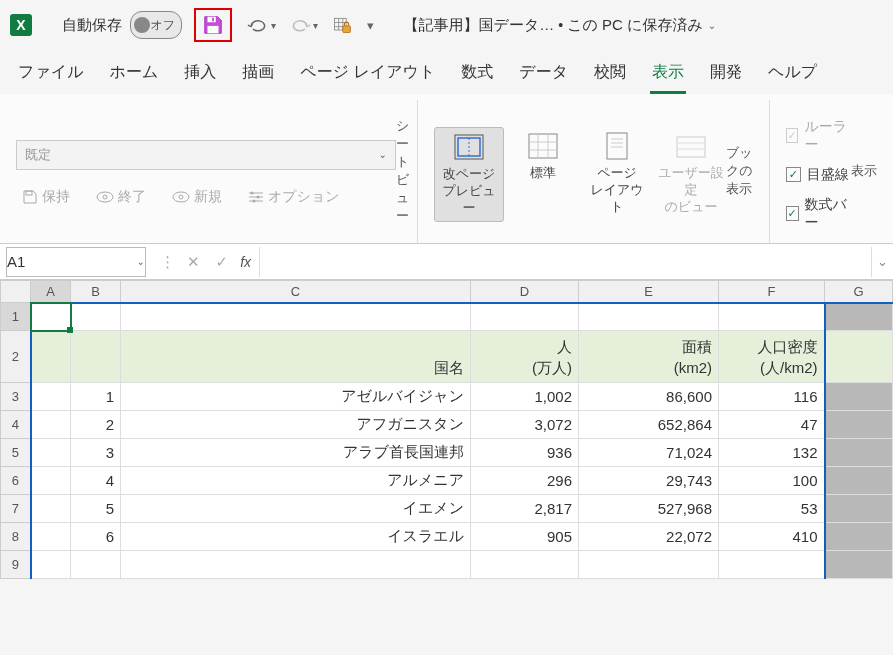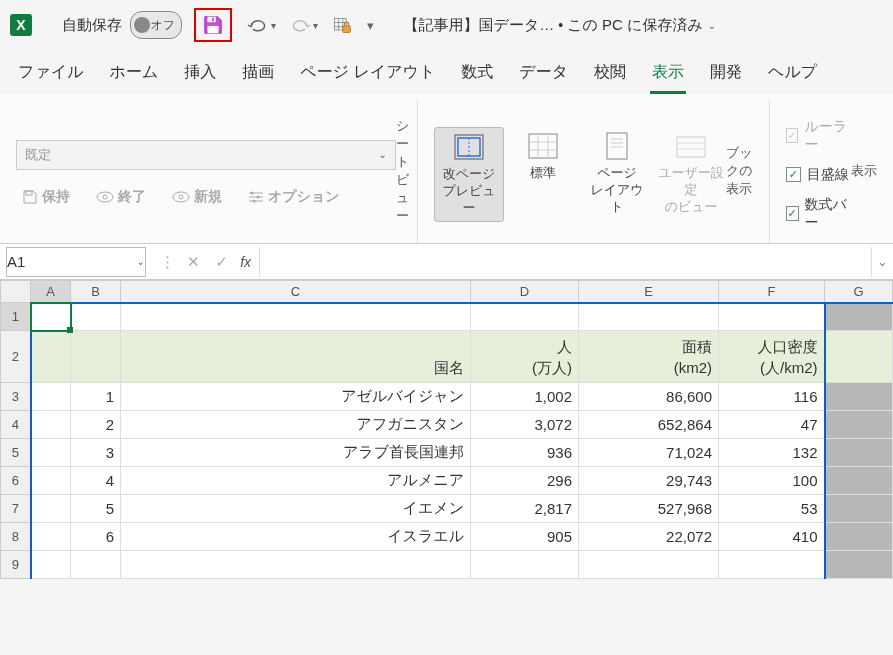--- a/index.html
+++ b/index.html
@@ -24,21 +24,21 @@
   .tab { padding: 4px 2px 8px 2px; cursor: pointer; }
   .tab.active { border-bottom: 3px solid #107c41; color: #107c41; font-weight: 500; }
   
   
   .ribbon { display: flex; background: #fbfbfb; border-bottom: 1px solid #ccc; padding: 6px 8px 0 8px; gap: 8px; height: 150px; }
   .ribbon-group { display: flex; flex-direction: row; align-items: center; padding: 0 8px; border-right: 1px solid #ddd; }
   .ribbon-group:last-child { border-right:none; }
   .group-body { flex: 1; display: flex; align-items: flex-start; gap: 4px; padding-top:6px;}
   .group-label { font-size: 13px; color: #555; padding: 6px 0 8px 0; }
   .sheet-view-select { width: 380px; height: 30px; border: 1px solid #ccc; background: #f3f3f3; color: #999; padding: 0 8px; display:flex; align-items:center; justify-content:space-between;}
-  .sv-btn { color: #aaa; display:flex; align-items:center; gap:4px; font-size:14px; padding: 4px 6px; font-weight: bold;}
+  .sv-btn { color: #aaa; display:flex; align-items:center; gap:4px; font-size:14px; padding: 4px 6px;}
   .sv-row2 { display:flex; gap: 14px; margin-top: 10px;}
   .view-btn { display:flex; flex-direction:column; align-items:center; width:70px; padding:4px 2px; cursor:pointer; font-size:13px; line-height:1.3; text-align:center; color:#444;}
   .view-btn.selected { background:#e0e0e0; border:1px solid #bbb; border-radius:3px;}
   .view-btn.disabled { color:#aaa;}
   .view-icon { width:34px; height:30px; margin-bottom:4px; display:flex; align-items:center; justify-content:center;}
   .chk-row { display:flex; align-items:center; gap:6px; font-size:14px; color:#444; padding:3px 0;}
   .chk-row.disabled { color:#aaa;}
   .chk { width:15px; height:15px; border:1px solid #888; display:flex; align-items:center; justify-content:center; font-size:11px; color:#107c41;}
   .chk.disabled {border-color:#ccc; color:#ccc;}
   

